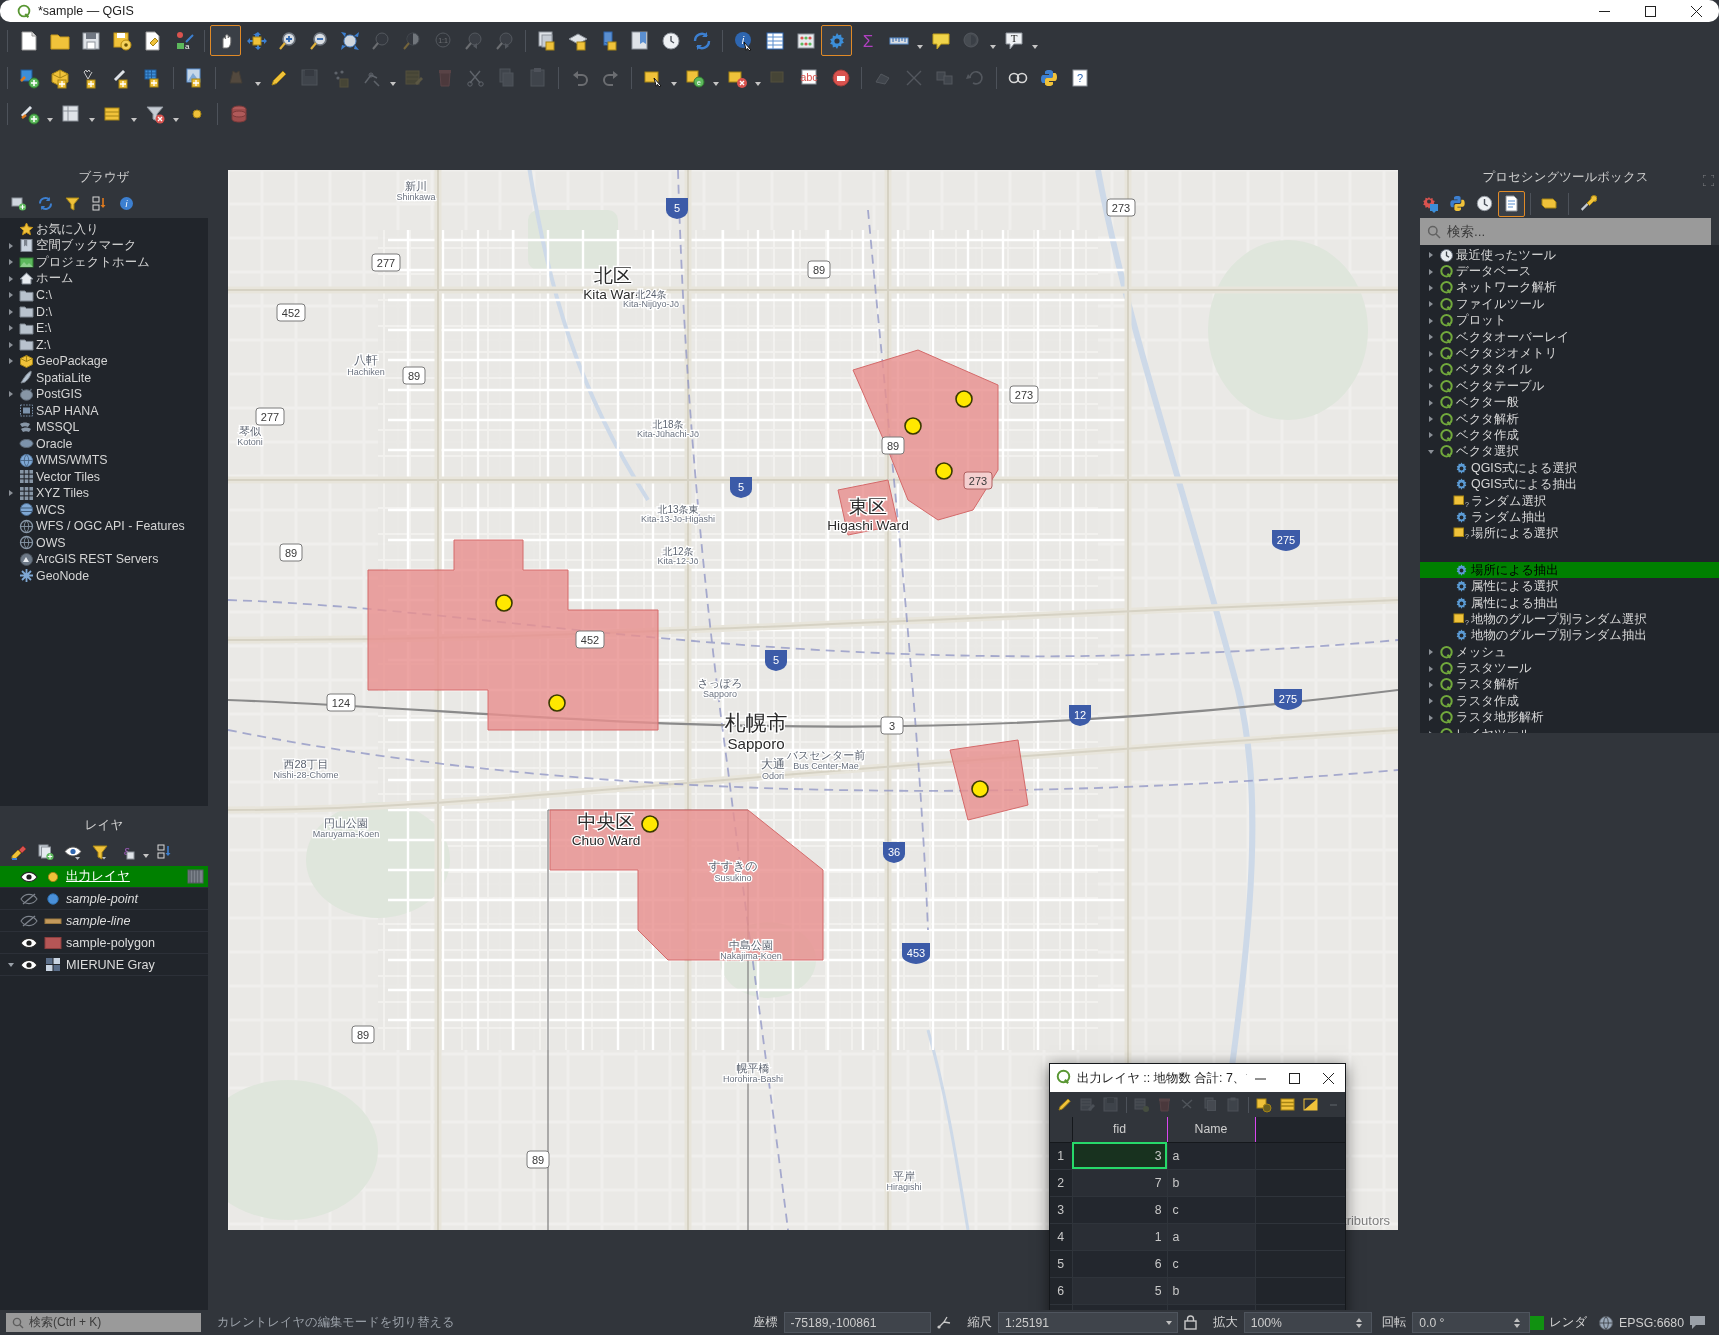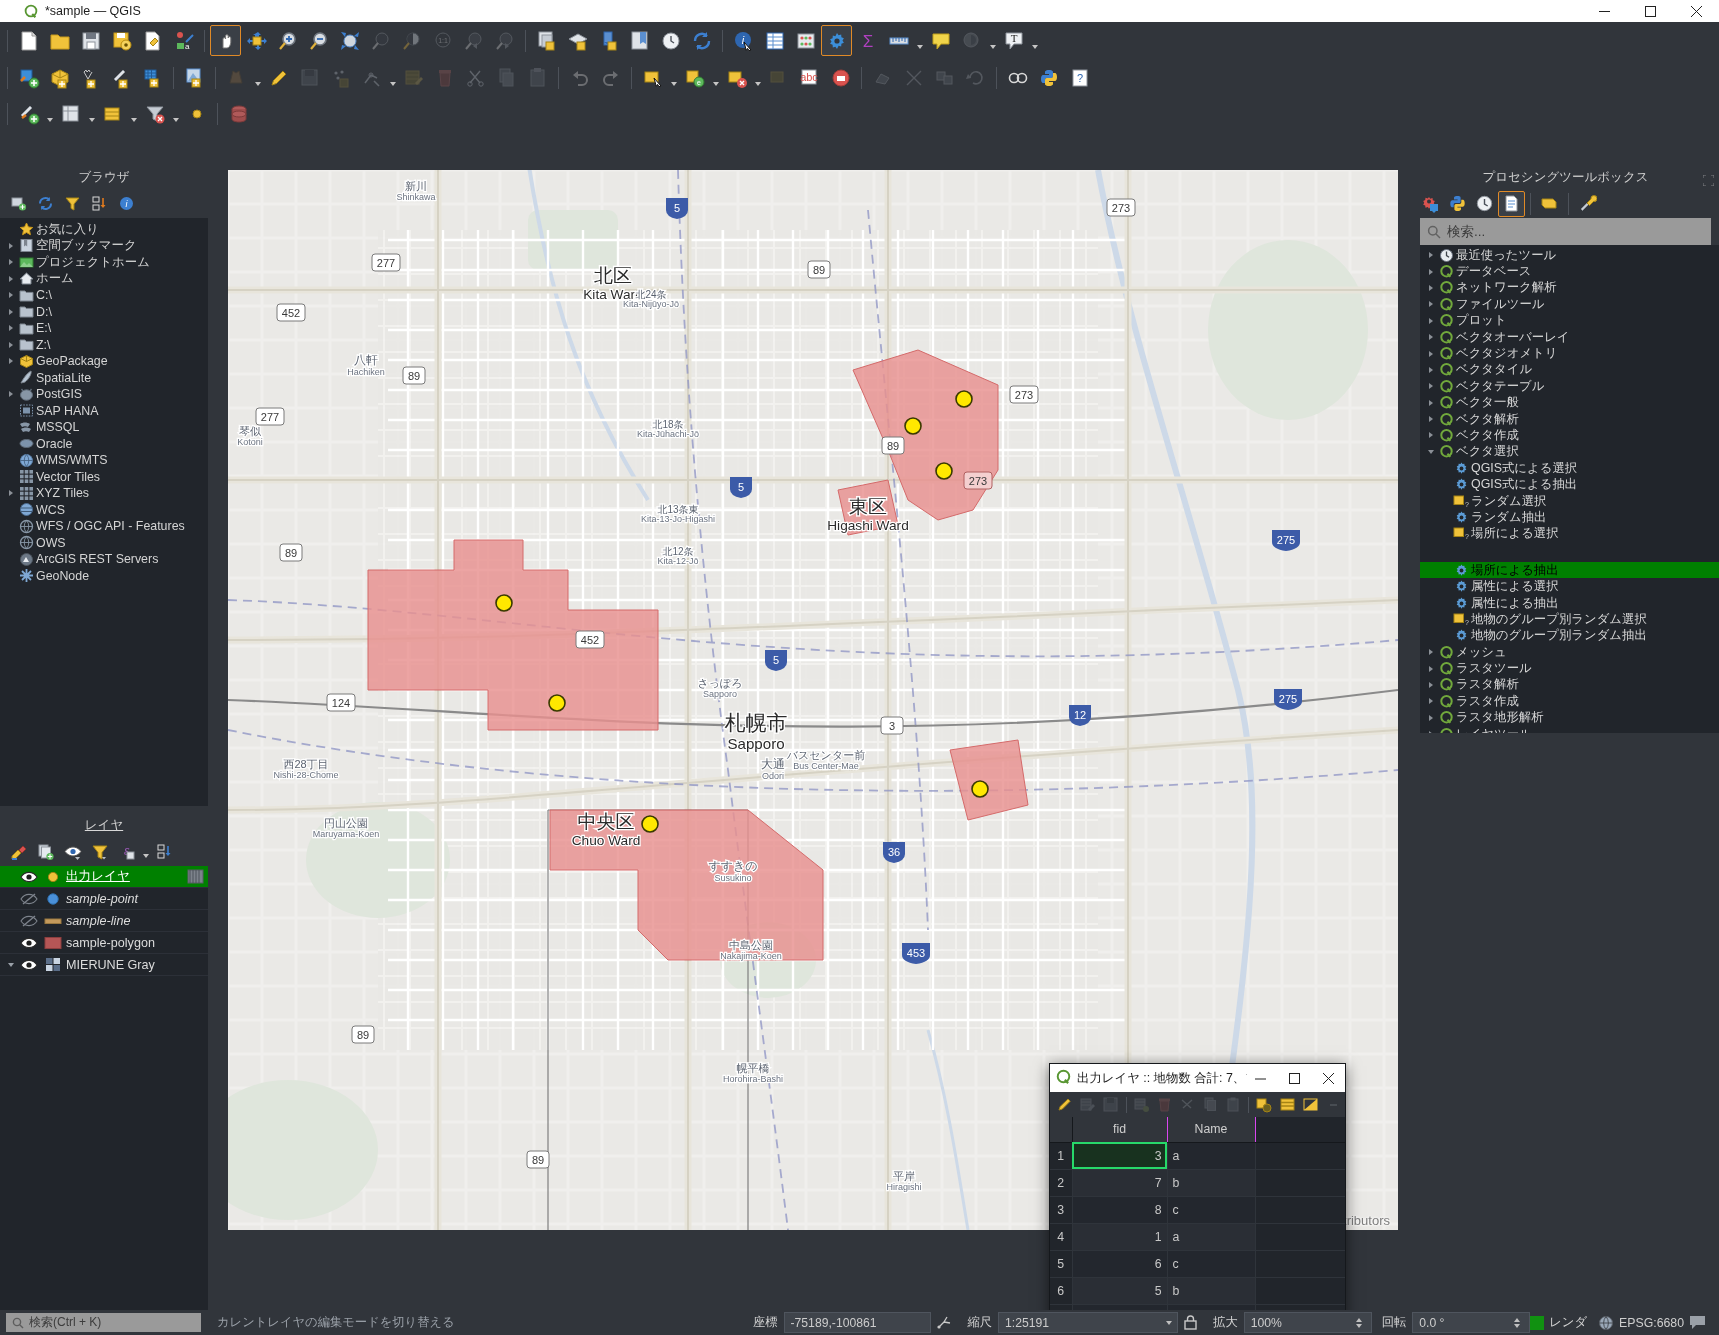--- a/index.html
+++ b/index.html
@@ -8,21 +8,21 @@
     background:#31353b;
     font-family:"Liberation Sans", sans-serif;
     font-size:13px; color:#d8d8d8;
     -webkit-font-smoothing:antialiased;
   }
   #app { position:relative; width:1719px; height:1335px; }
 
   
   #titlebar {
     height:22px; background:#ffffff; display:flex; align-items:center;
-    padding-left:24px; color:#1d1d1d; font-size:12.5px; position:relative;
+    padding-left:17px; color:#1d1d1d; font-size:12.5px; position:relative;border-radius:10px;
   }
   #titlebar .qlogo {
     width:14px; height:14px; margin-right:7px; position:relative; flex:0 0 auto;
   }
   #titlebar .qlogo svg { display:block; }
   .winbtns { position:absolute; right:0; top:0; height:22px; display:flex; }
   .winbtn { width:46px; height:22px; display:flex; align-items:center; justify-content:center; color:#222; }
   .winbtn svg { display:block; }
 
   
@@ -76,21 +76,21 @@
   .arrow.d:after { content:""; border-left:3.5px solid transparent; border-right:3.5px solid transparent;
                    border-top:4.5px solid #8b9097; display:block; }
   .arrow.none:after { content:""; }
   .ticon { width:19px; flex:0 0 auto; display:flex; align-items:center; justify-content:center; }
   .ticon svg { display:block; }
 
   
   #splitH { position:absolute; left:0; top:640px; width:208px; height:8px; background:#31353b; }
 
   
-  #layers { position:absolute; left:0; top:648px; width:208px; height:496px; background:#31353b;text-decoration:underline; }
+  #layers { position:absolute; left:0; top:648px; width:208px; height:496px; background:#31353b; }
   #layers-list { position:absolute; left:0; top:52px; right:0; bottom:0; background:#21252b; }
   .lrow { height:22px; display:flex; align-items:center; font-size:12.6px; color:#dcdcdc;
           border-bottom:1px solid #2c3038; padding-left:4px; position:relative; }
   .lrow.sel { background:#008000; color:#fff; }
   .lrow .arrow2 { width:14px; flex:0 0 auto; display:flex; align-items:center; justify-content:center; }
   .lrow .arrow2.d:after { content:""; border-left:3.5px solid transparent; border-right:3.5px solid transparent;
                           border-top:4.5px solid #9aa0a8; display:block; }
   .eye { width:22px; flex:0 0 auto; display:flex; align-items:center; justify-content:center; }
   .sym { width:26px; flex:0 0 auto; display:flex; align-items:center; justify-content:center; }
   .lname { font-style:italic; }

